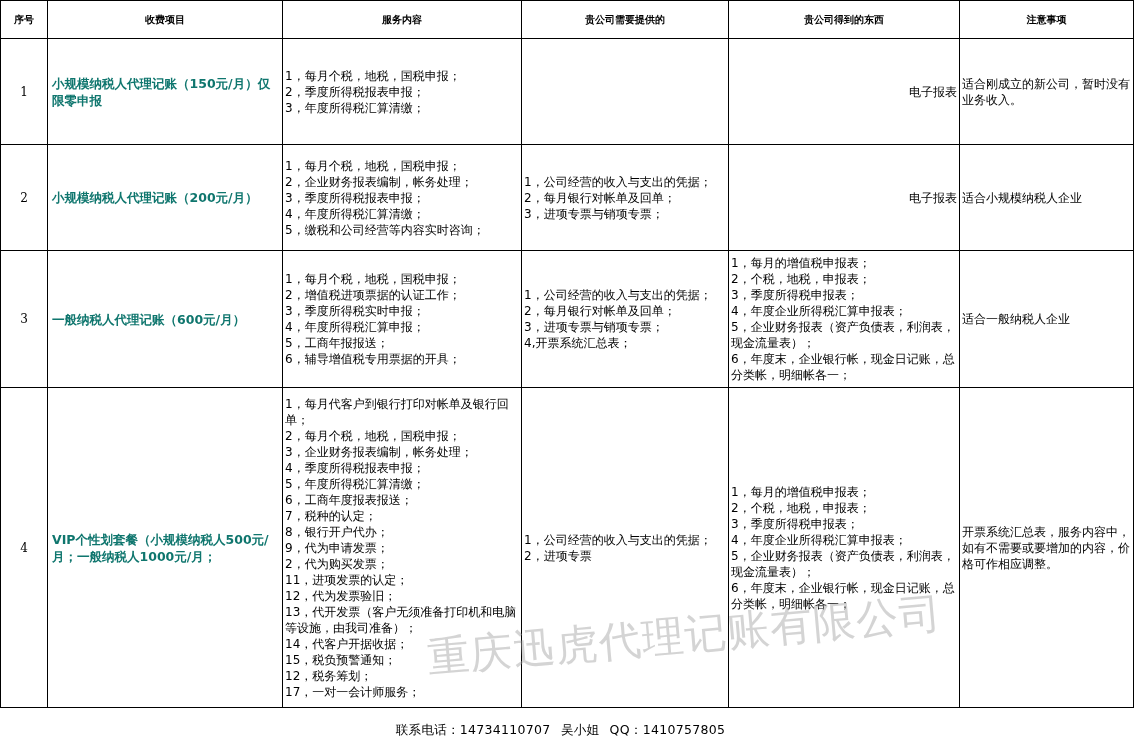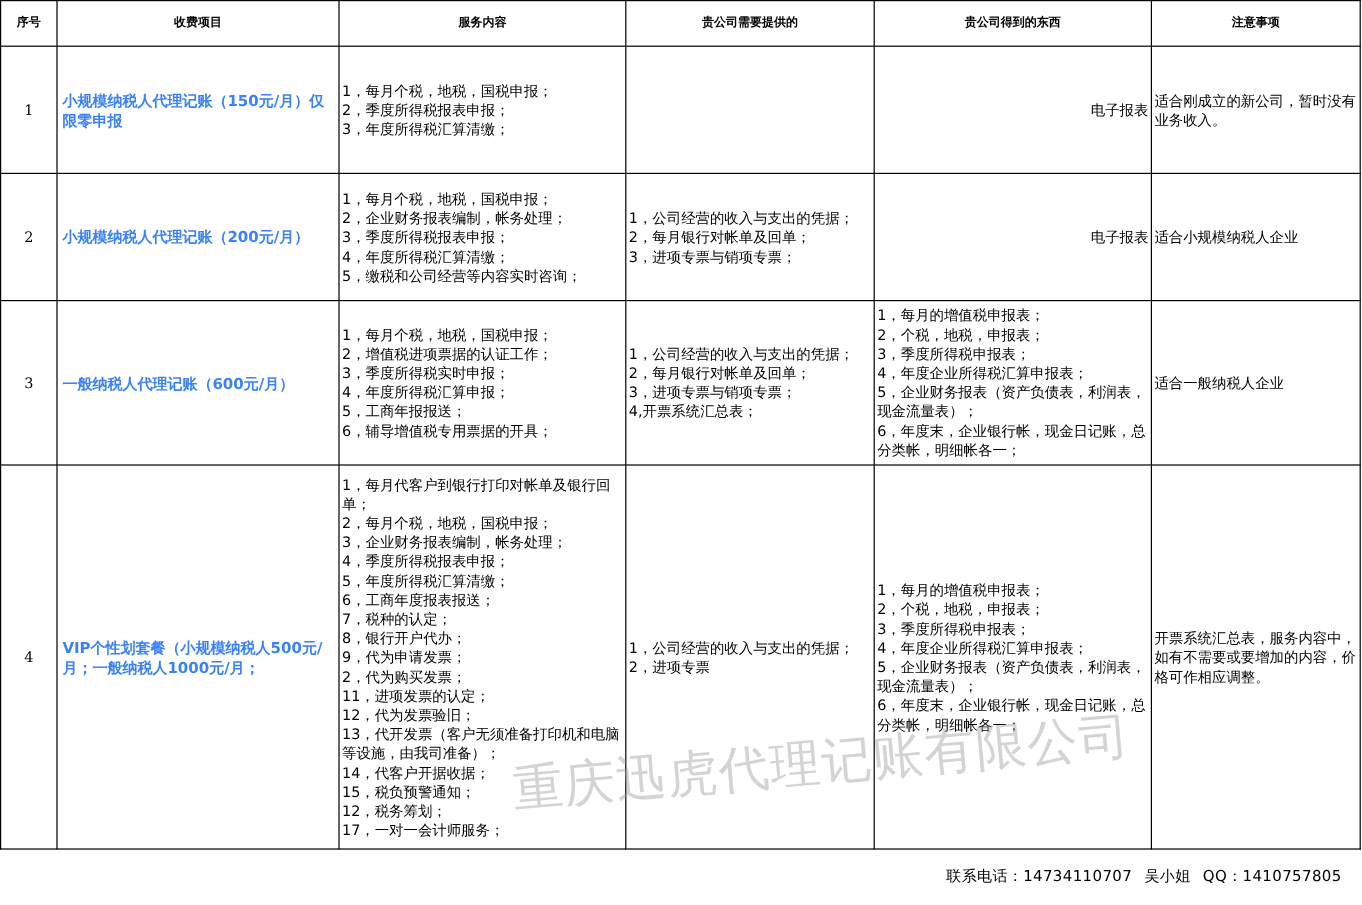--- a/index.html
+++ b/index.html
@@ -38,34 +38,34 @@
     }
     table.price-table tr.row-1 td { height: 105px; }
     table.price-table tr.row-2 td { height: 105px; }
     table.price-table tr.row-3 td { height: 136px; }
     table.price-table tr.row-4 td { height: 319px; }
     table.price-table td.no {
       text-align: center;
       font-family: "DejaVu Serif", "Liberation Serif", serif;
     }
     table.price-table td.item {
-      color: #3b82f6;
+      color: #0f766e;
       font-weight: bold;
       font-size: 12.5px;
       line-height: 17px;
       padding-left: 4px;
     }
     table.price-table td.center { text-align: right; }
     .lines div { white-space: pre-wrap; }
     .footer {
       position: absolute;
       left: 0;
       top: 722px;
       width: 1121px;
-      text-align: right;
+      text-align: center;
       font-size: 12.5px;
       letter-spacing: 0.3px;
     }
     .footer span { margin: 0 3px; }
     .watermark {
       position: absolute;
       left: 430px;
       top: 630px;
       font-size: 42px;
       color: rgba(160,160,160,0.45);

